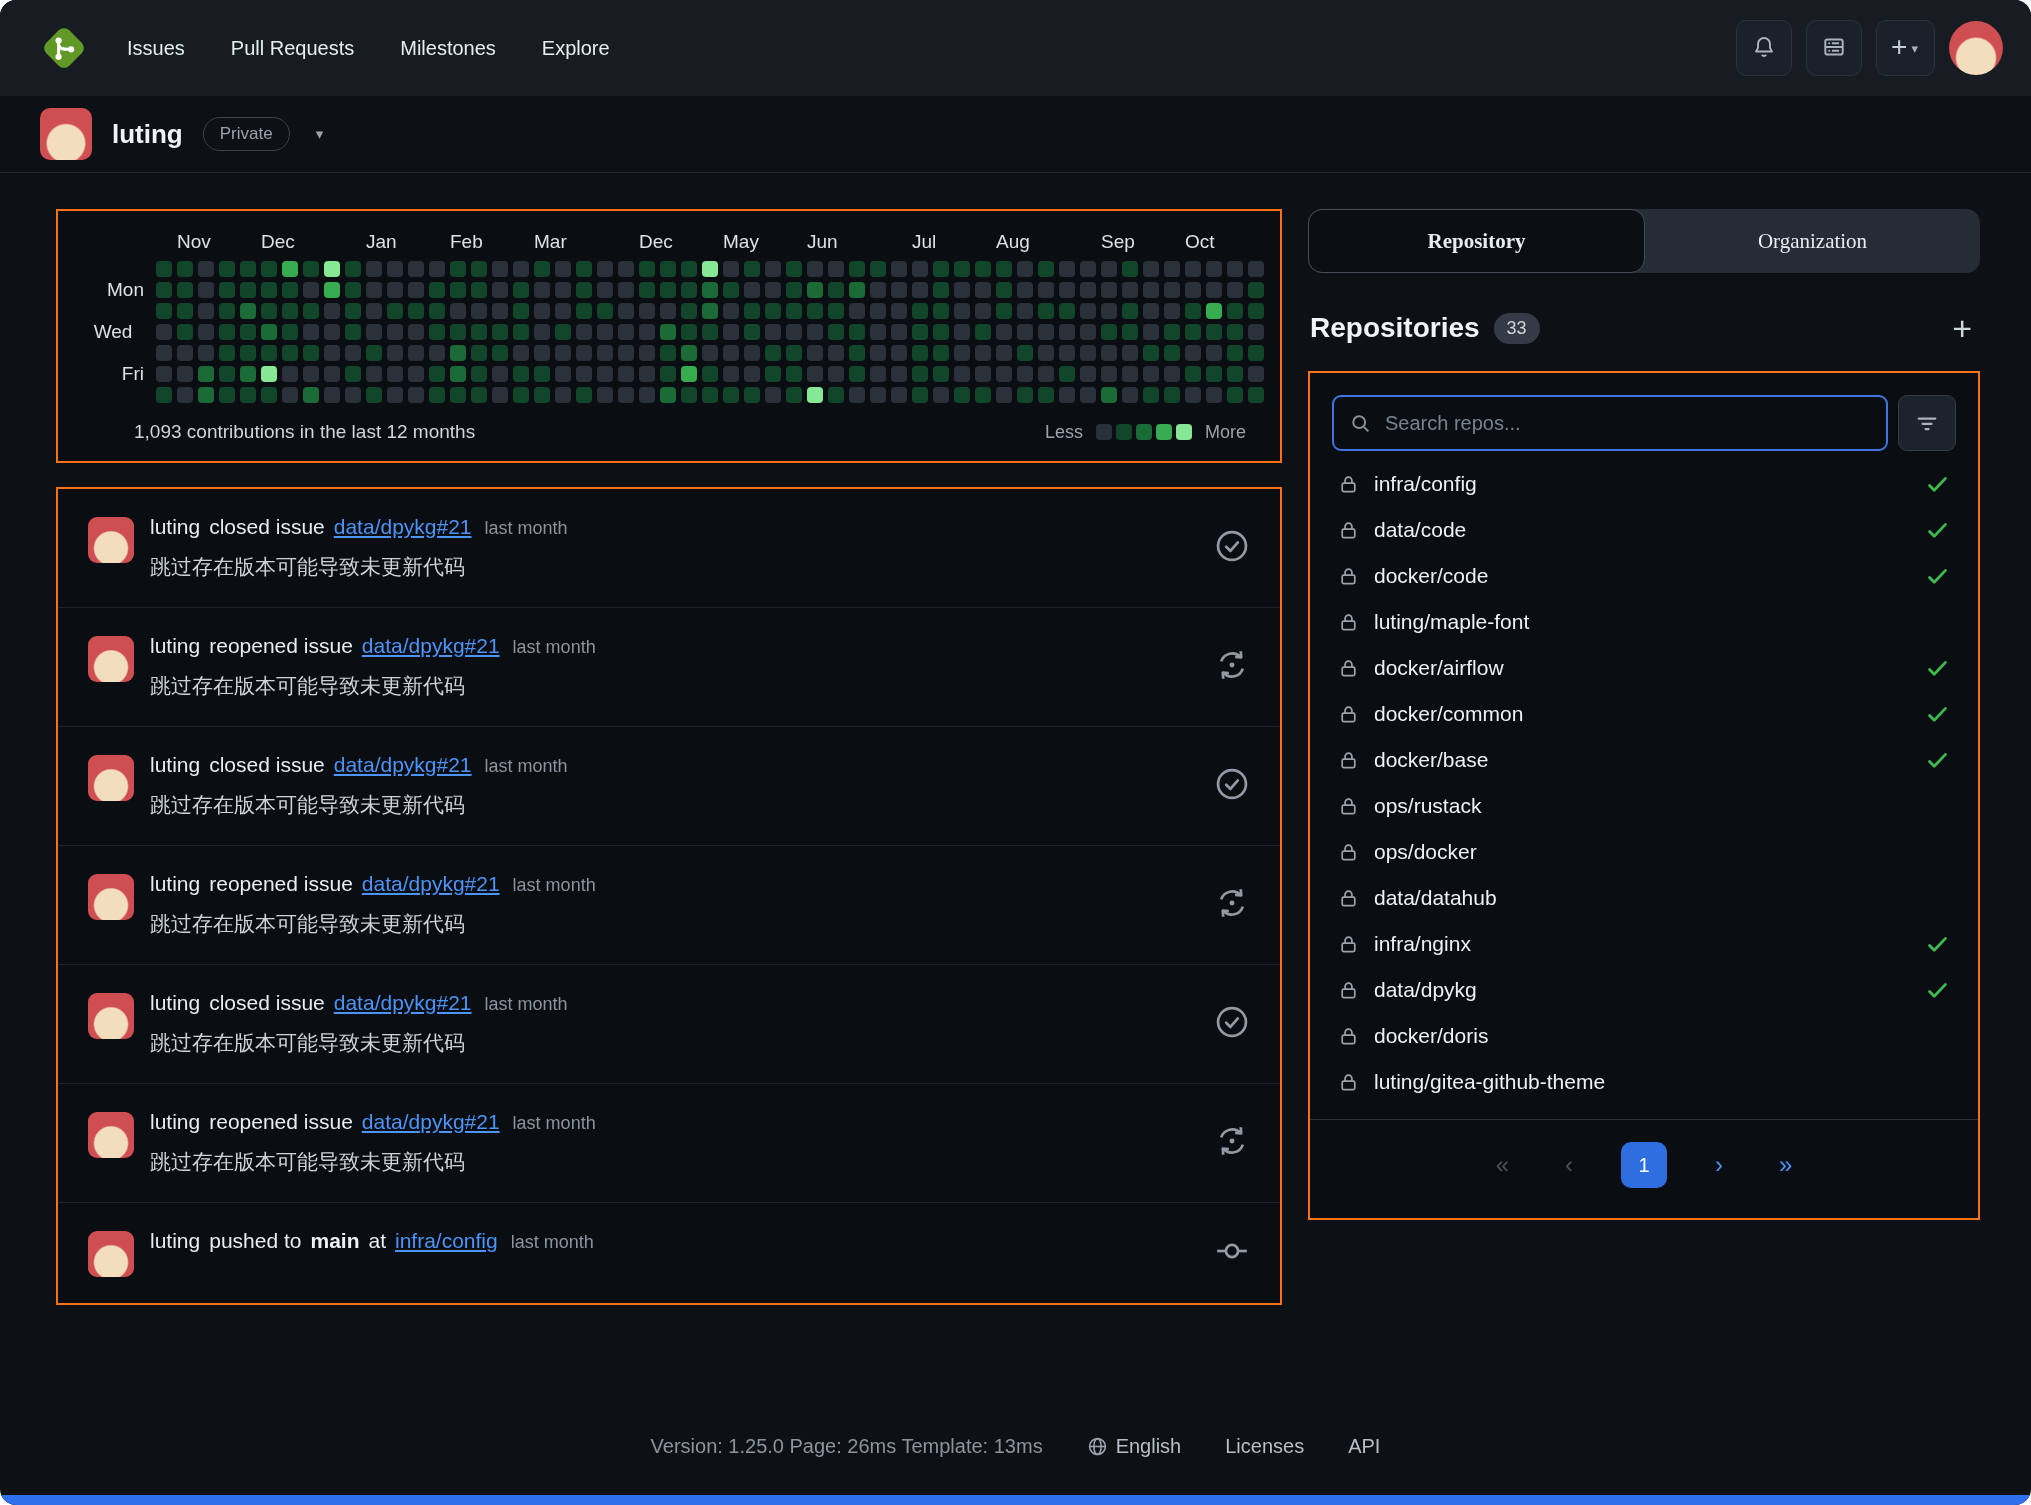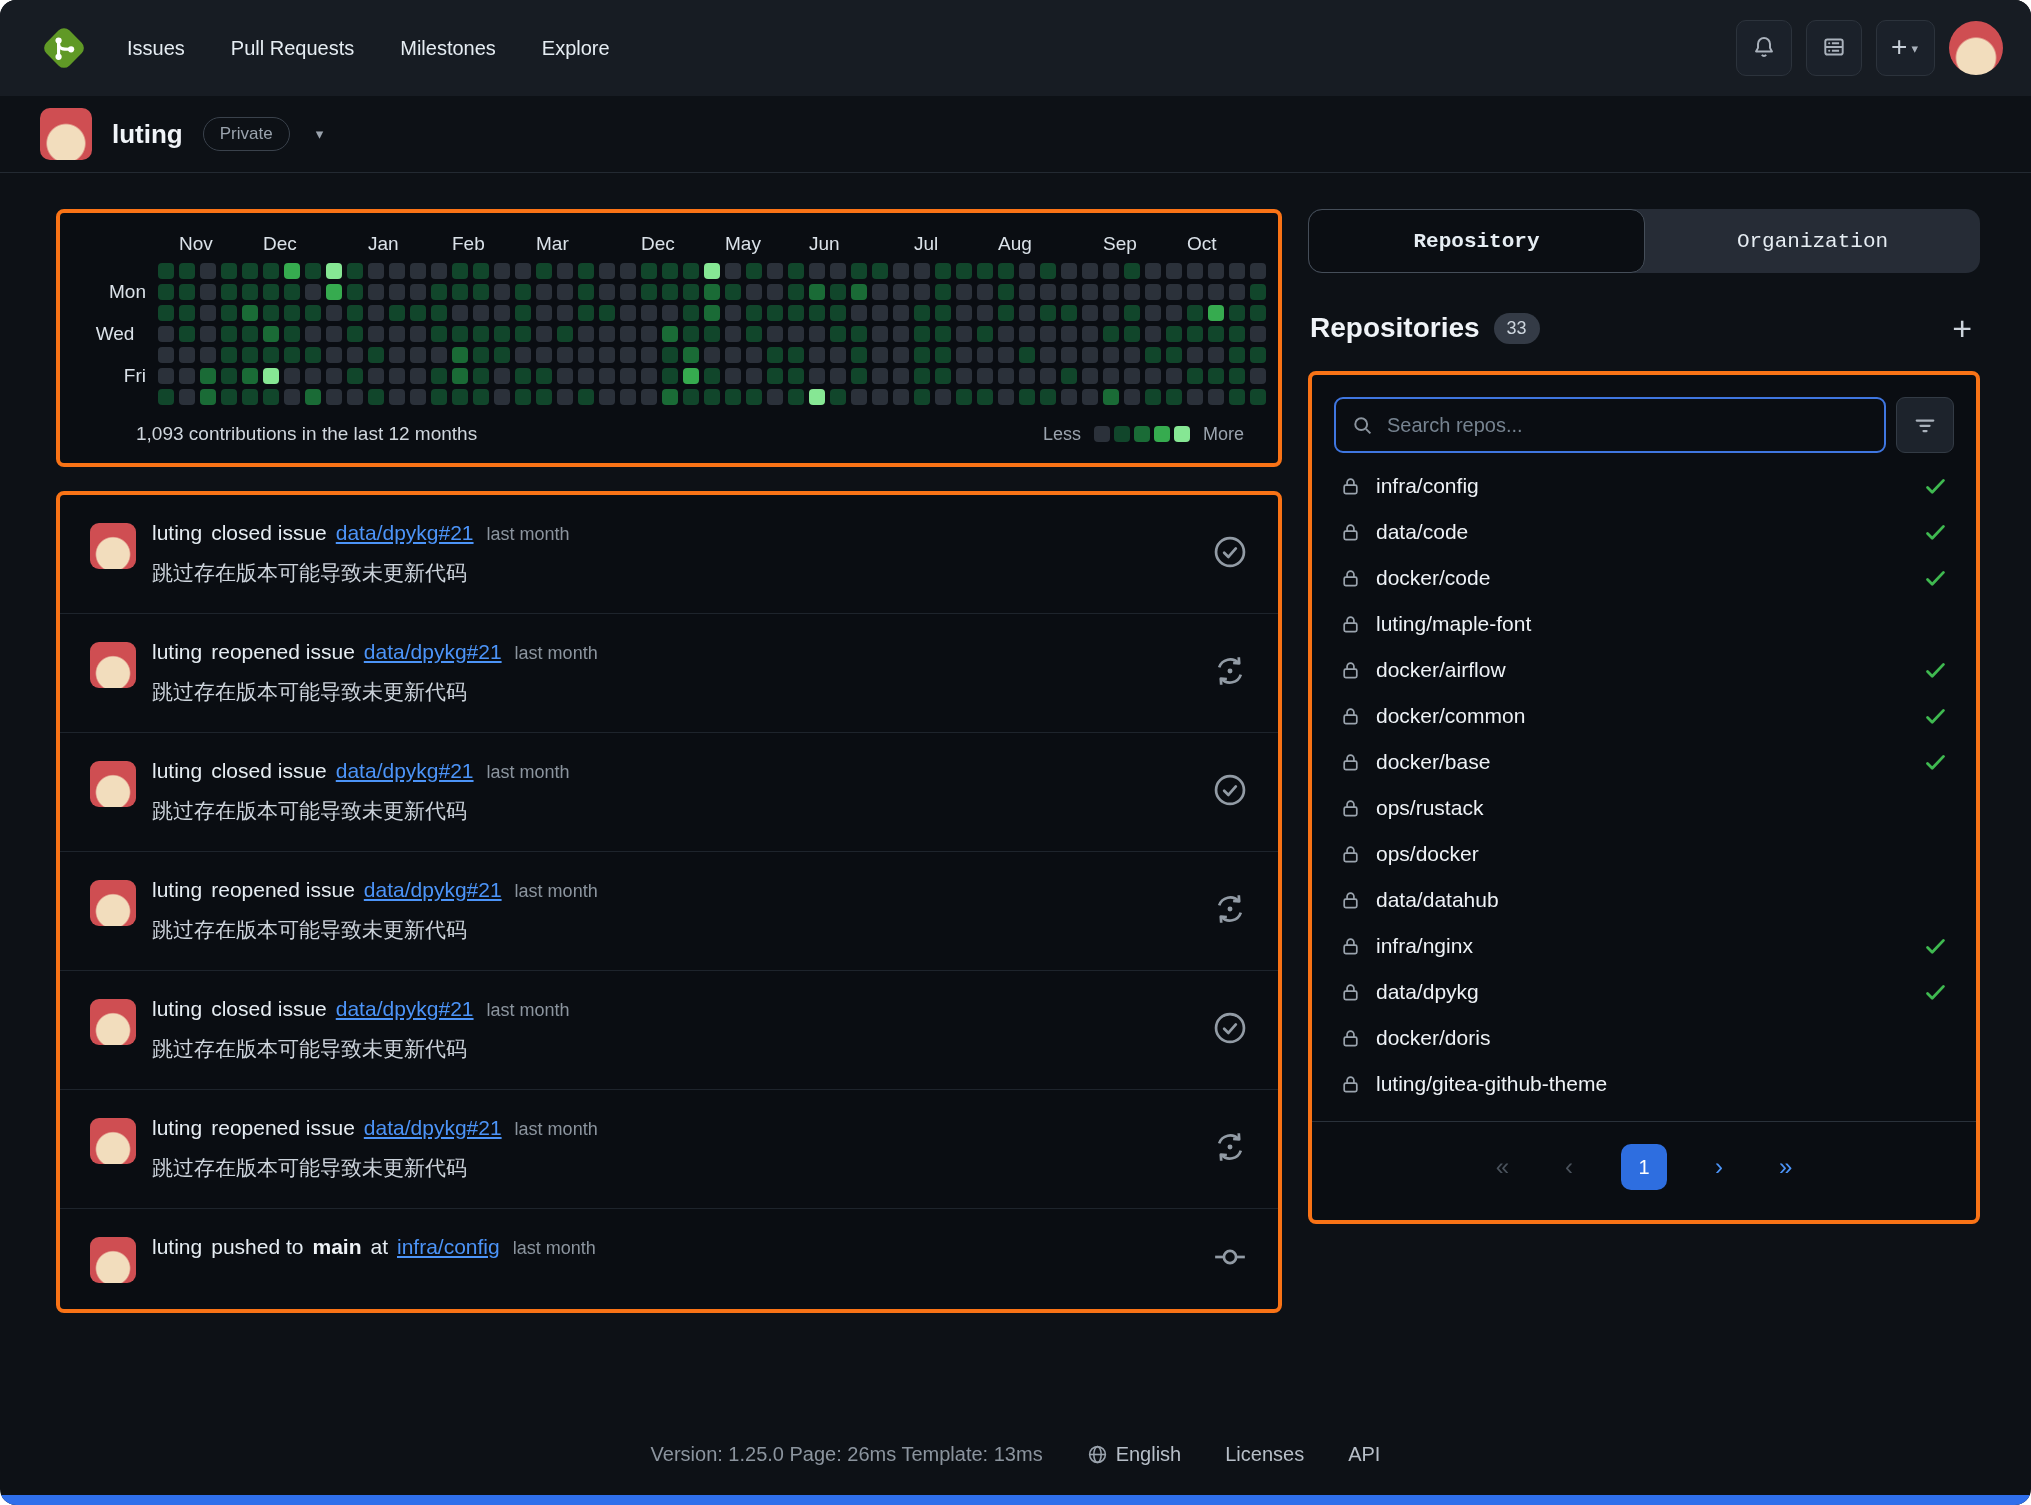--- a/index.html
+++ b/index.html
@@ -21,21 +21,21 @@
   .profilebar{height:76px;display:flex;align-items:center;gap:20px;padding:0 40px;border-bottom:1px solid #232a32;}
   .profilebar .avatar{width:52px;height:52px;border-radius:10px;}
   .username{font-size:26px;font-weight:bold;color:#f0f4f8;cursor:pointer;}
   .vis-badge{font-size:17px;color:#9aa3ad;border:1px solid #3a424c;border-radius:999px;padding:6px 16px;}
   .hdr-caret{color:#9aa3ad;font-size:15px;margin-left:6px;cursor:pointer;}
 
   
   .content{display:flex;gap:26px;padding:36px 51px 0 56px;align-items:flex-start;}
   .col-left{width:1226px;flex:none;}
   .col-right{flex:1;min-width:0;}
-  .card{background:#0a0d12;border:4px solid #f97316;border-radius:8px;}
+  .card{background:#0a0d12;border:2px solid #f97316;border-radius:0;}
 
   
   .hm-card{padding:20px 24px 18px 24px;}
   .hm-wrap{position:relative;padding-left:74px;}
   .hm-months{position:relative;height:30px;}
   .hm-month{position:absolute;top:0;font-size:19px;color:#dbe2e9;}
   .hm-day{position:absolute;right:12px;font-size:19px;color:#dbe2e9;transform:translateY(-50%);}
   .hm-grid{display:grid;grid-auto-flow:column;grid-template-rows:repeat(7,16px);grid-auto-columns:16px;gap:5px;}
   .hm-cell{width:16px;height:16px;border-radius:4px;}
   .hm-footer{display:flex;align-items:center;margin-top:18px;padding:0 6px 0 52px;font-size:19px;color:#cfd6dd;}
@@ -55,21 +55,21 @@
   .feed-title .branch{font-weight:600;color:#eef2f6;}
   .feed-body{margin-top:14px;font-size:21px;color:#ccd3db;}
   .feed-commit{margin-top:14px;display:flex;align-items:center;gap:12px;}
   .feed-commit .avatar{width:26px;height:26px;border-radius:50%;margin:0;}
   .feed-commit .sha{font-family:"DejaVu Sans Mono",monospace;font-size:19px;color:#9aa3ad;}
   .feed-commit .msg{font-size:19px;color:#c3cbd3;}
   .feed-icon{margin-left:auto;flex:none;align-self:center;opacity:.95;}
 
   
   .seg{display:flex;background:#262c36;border-radius:14px;}
-  .seg-btn{flex:1;height:64px;font-size:21px;color:#e6edf3;background:transparent;border:none;border-radius:14px;cursor:pointer;font-family:Liberation Mono, monospace;}
+  .seg-btn{flex:1;height:64px;font-size:21px;color:#e6edf3;background:transparent;border:none;border-radius:14px;cursor:pointer;font-family:Liberation Serif, serif;}
   .seg-btn.active{background:#0b0e13;border:1px solid #454e59;font-weight:bold;}
   .repos-head{display:flex;align-items:center;margin:38px 2px 0 2px;}
   .repos-head h2{font-size:28px;font-weight:bold;margin:0;color:#f0f4f8;}
   .count-badge{margin-left:14px;background:#343b46;color:#cdd5dd;font-size:18px;border-radius:999px;padding:5px 13px;}
   .add-btn{margin-left:auto;background:none;border:none;color:#cdd5dd;font-size:34px;line-height:1;cursor:pointer;font-family:inherit;padding:0 6px;}
   .repo-card{margin-top:26px;padding:22px;}
   .search-row{display:flex;gap:10px;}
   .search-box{flex:1;display:flex;align-items:center;gap:12px;height:52px;border:2px solid #3f76e0;border-radius:9px;background:#0a0d12;padding:0 16px;}
   .search-box input{flex:1;background:transparent;border:none;outline:none;color:#e6edf3;font-size:20px;font-family:inherit;}
   .search-box input::placeholder{color:#768390;}

